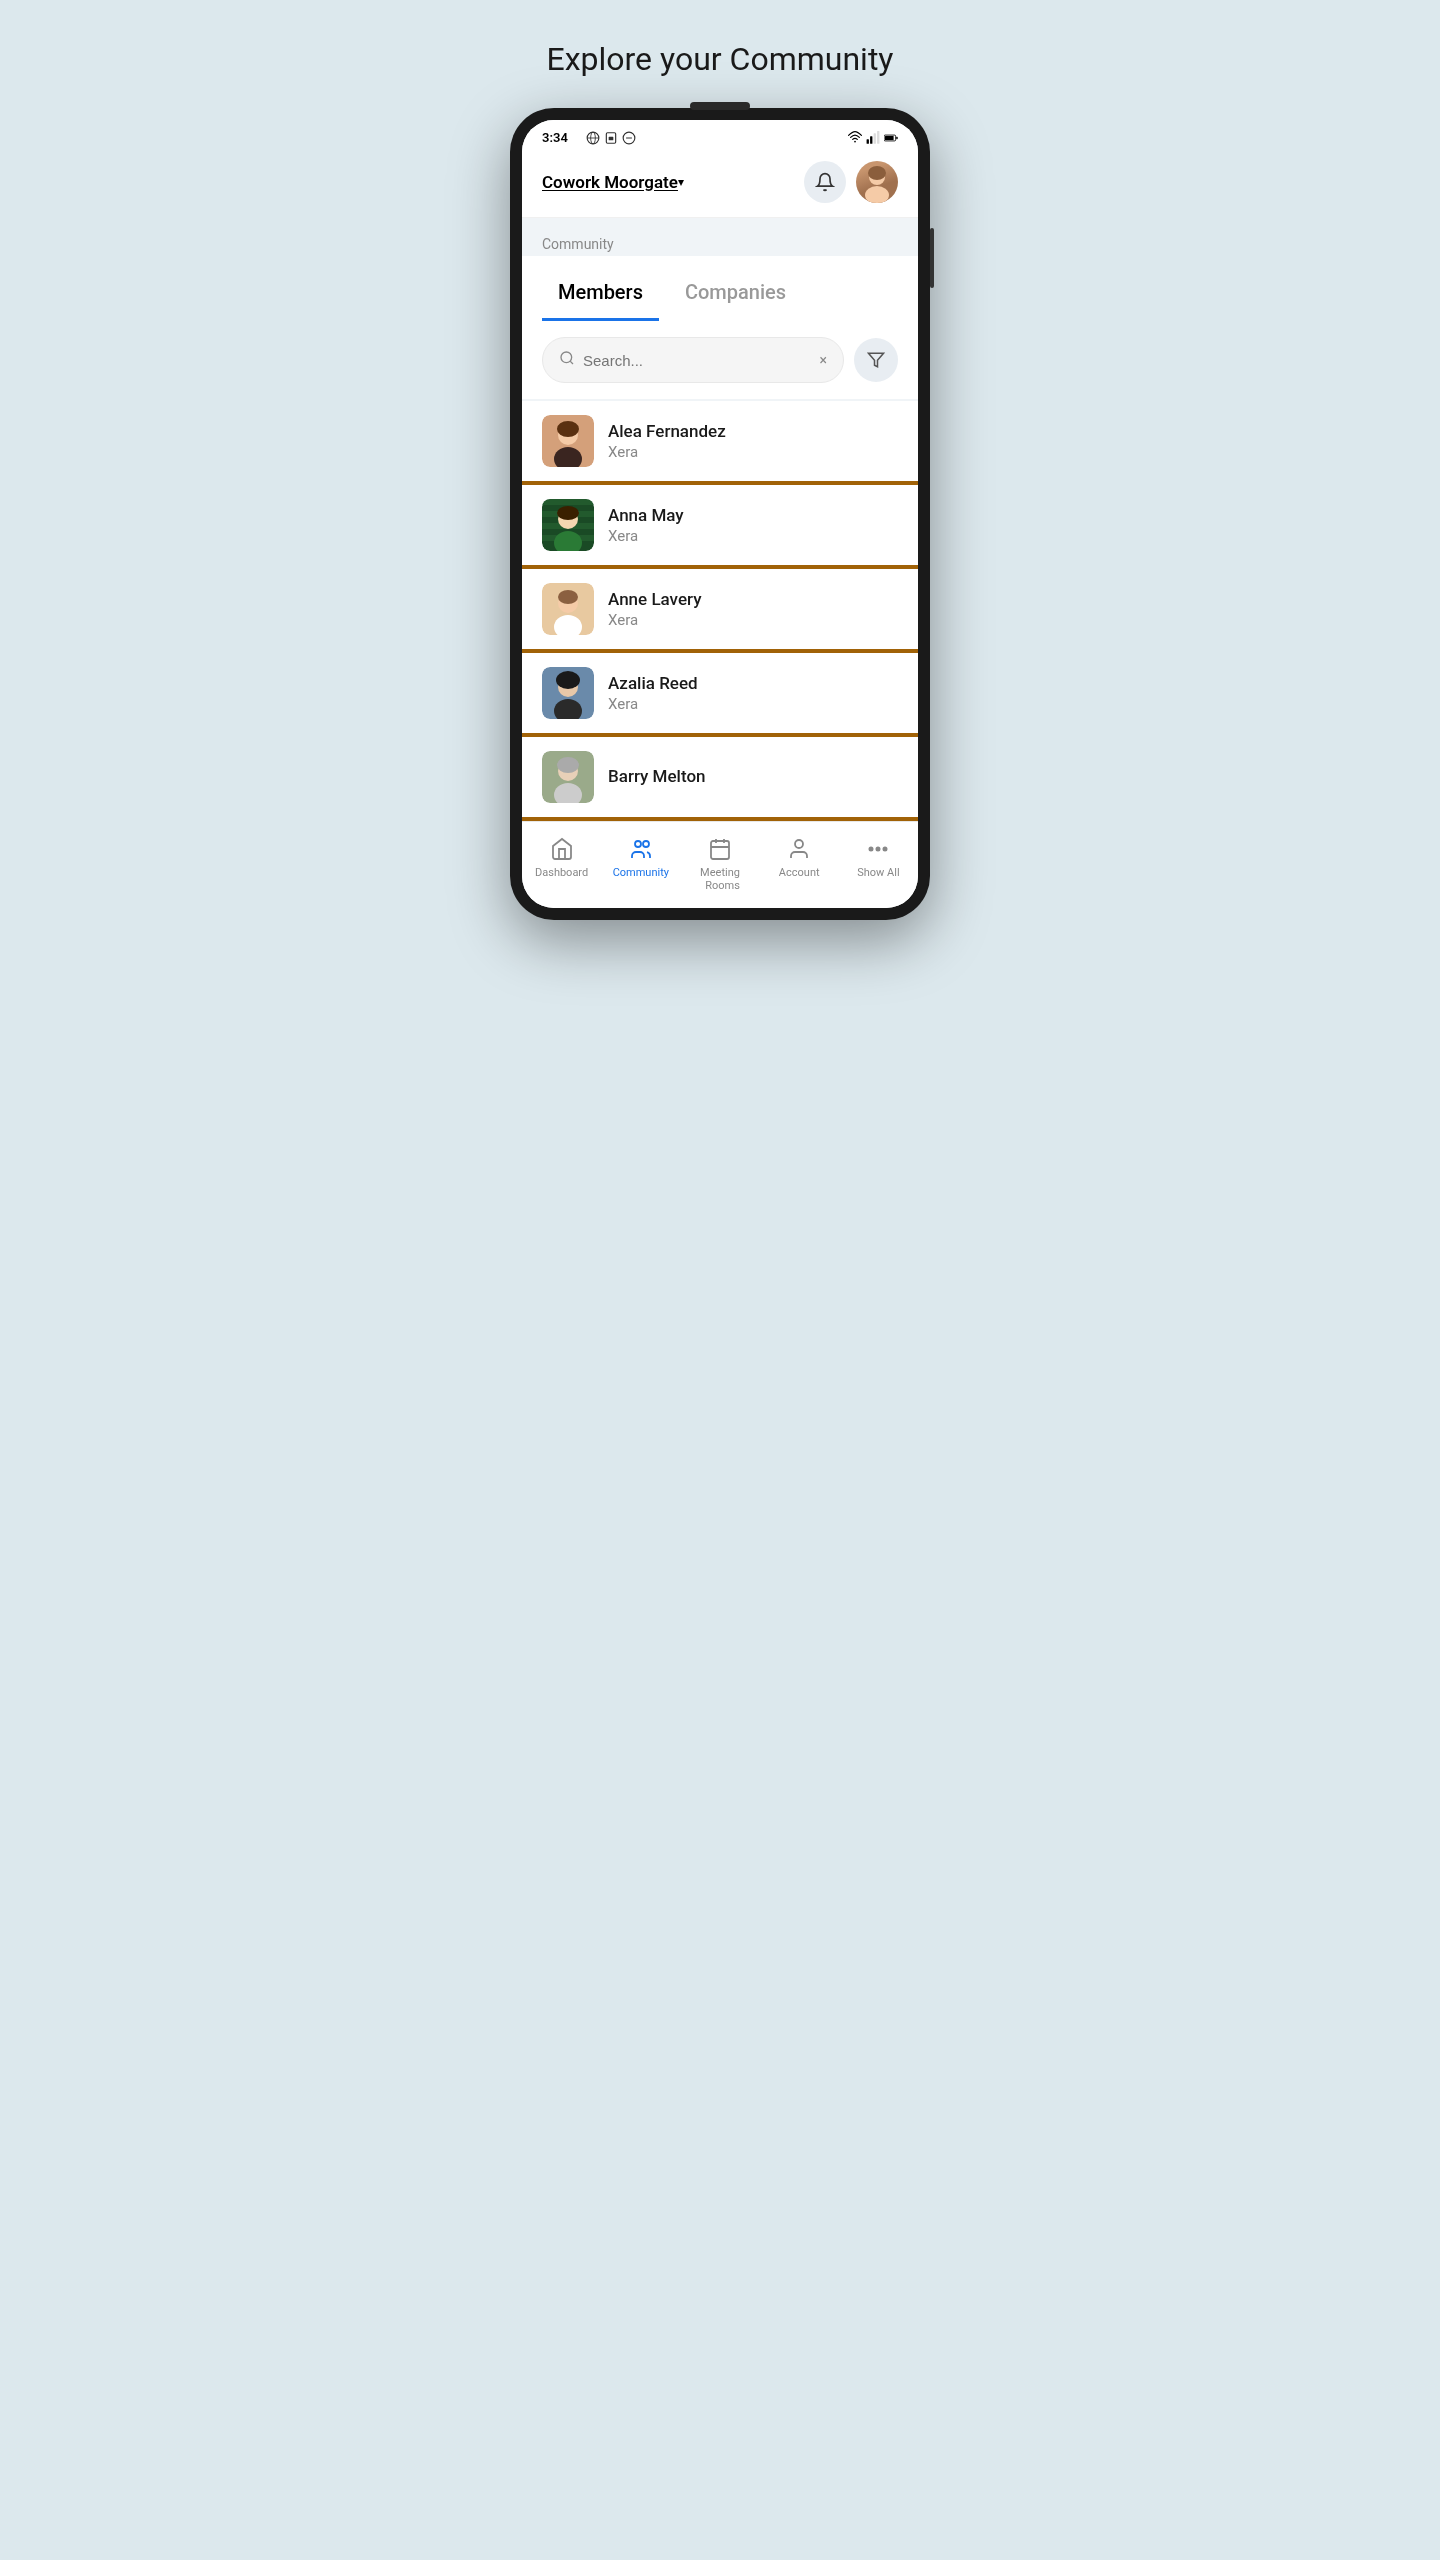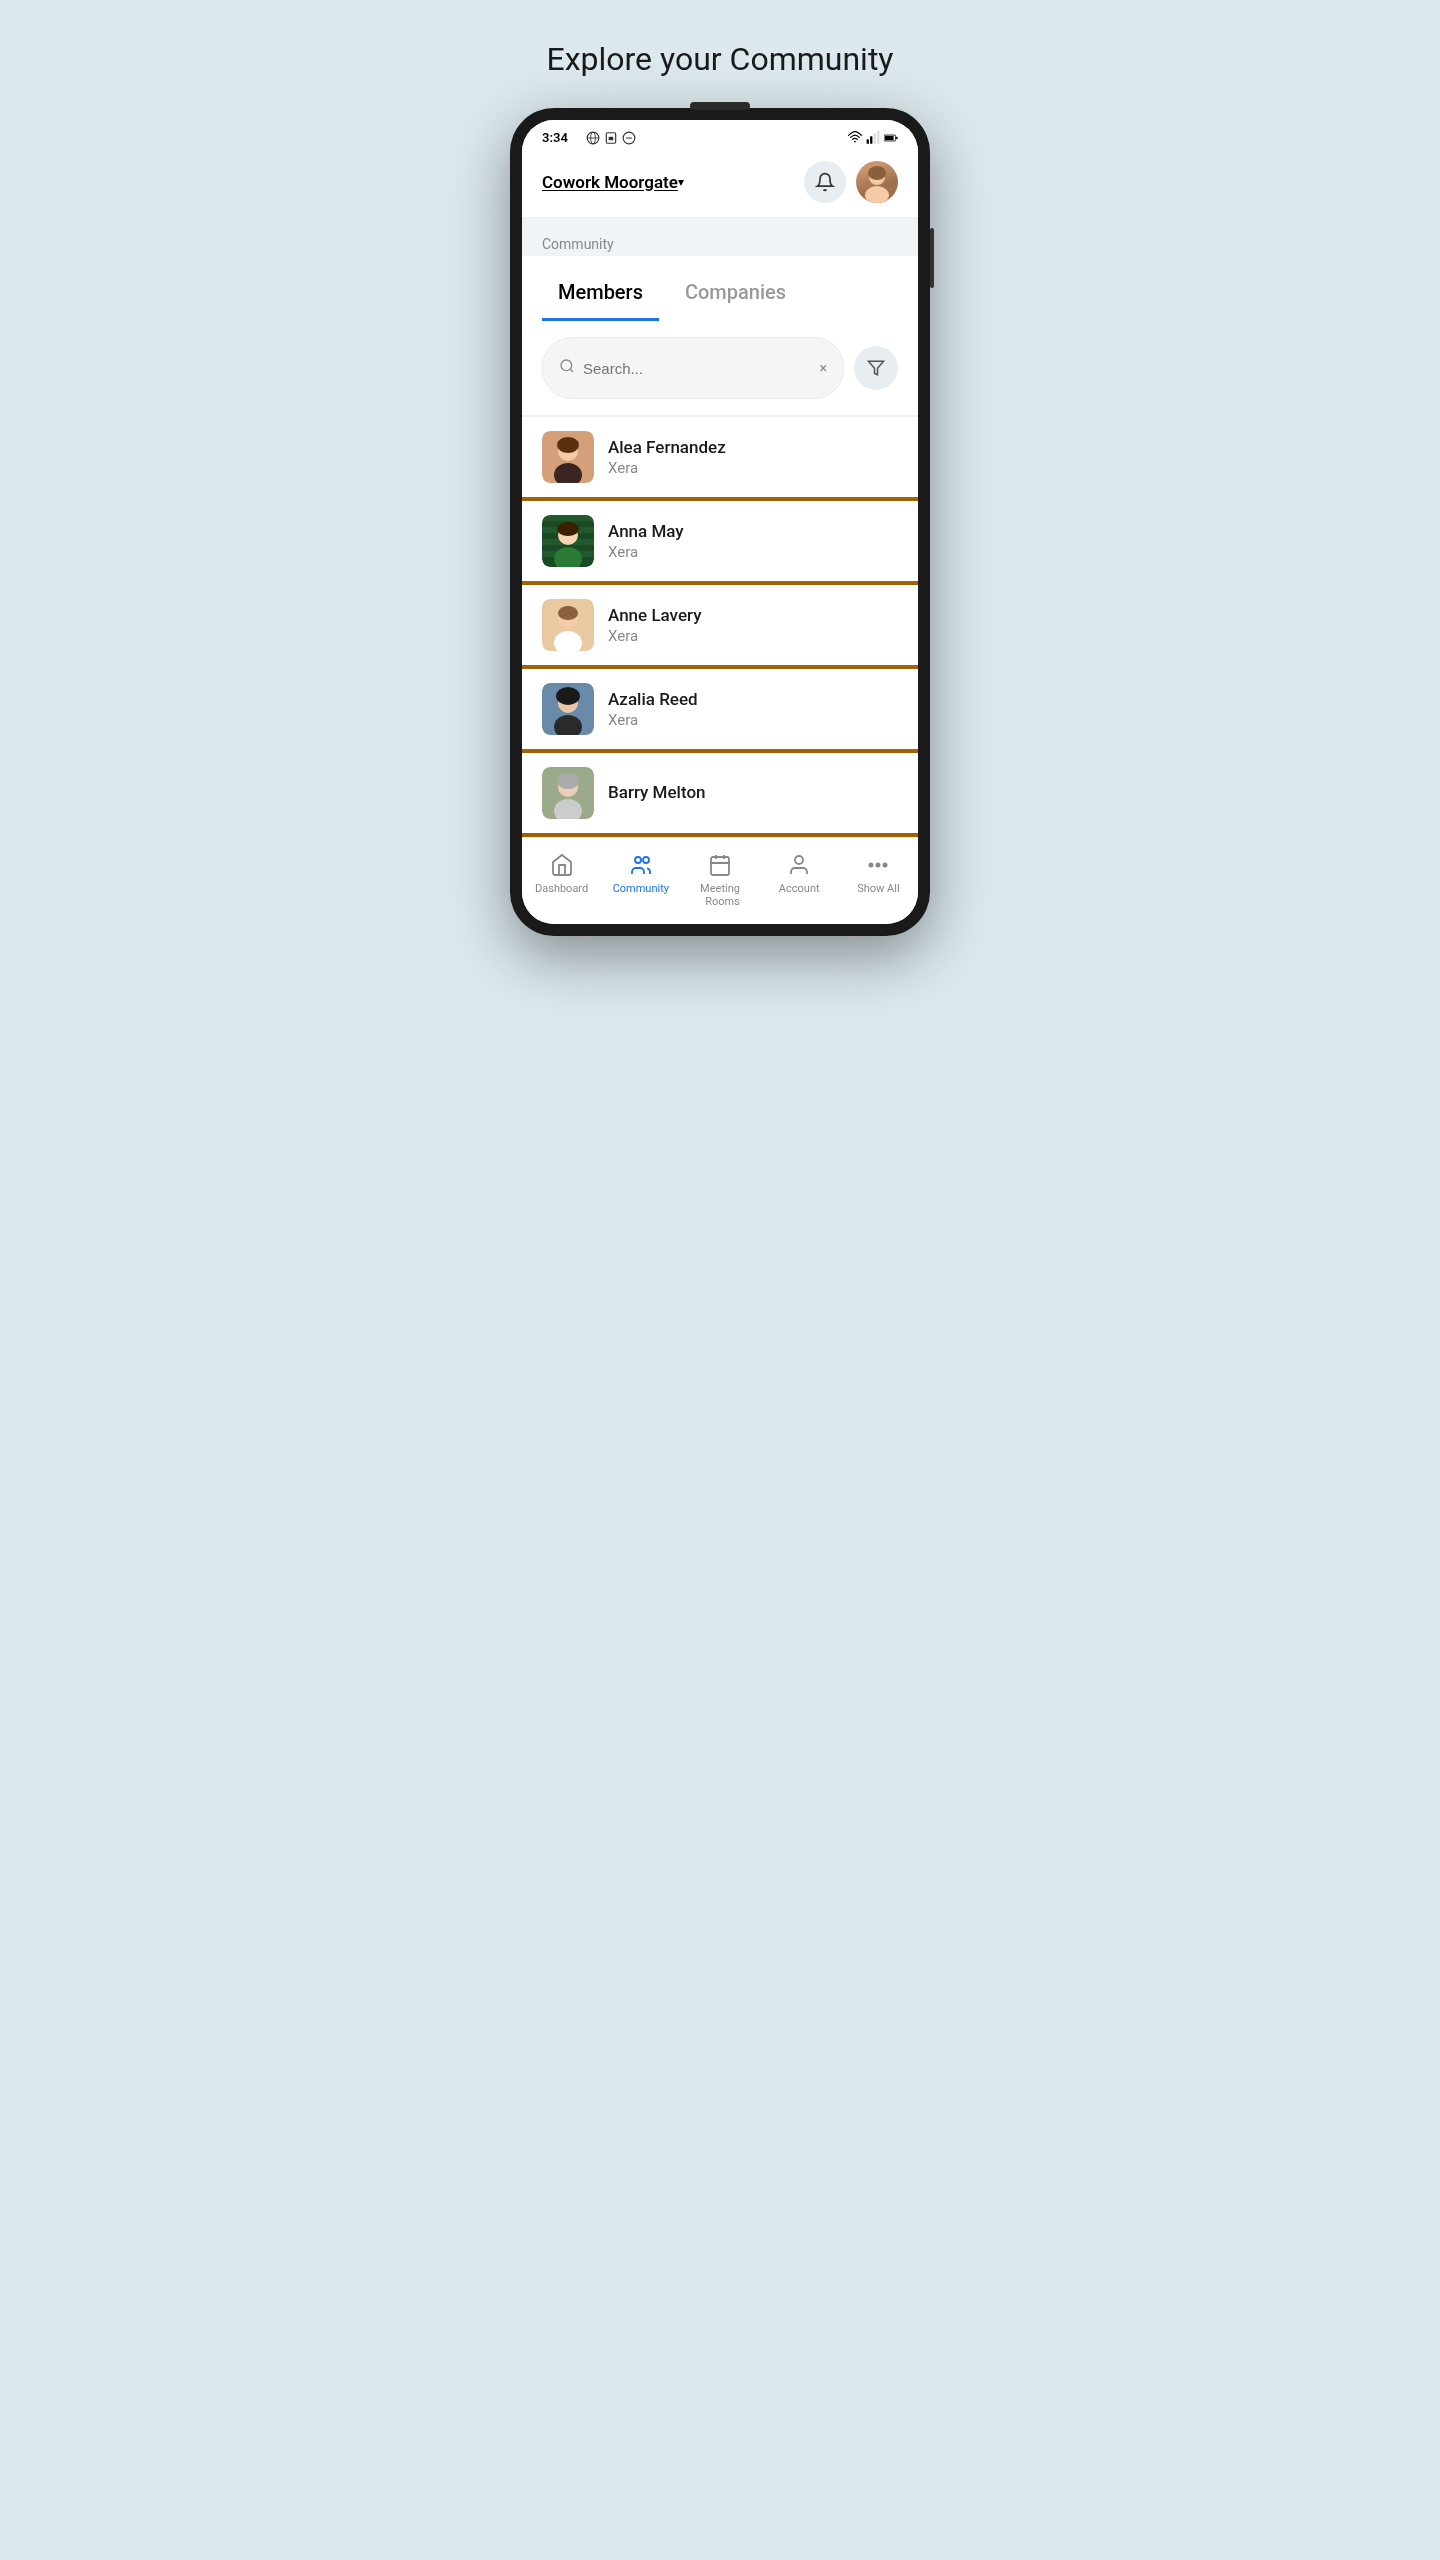--- a/index.html
+++ b/index.html
@@ -188,21 +188,21 @@
       align-items: center;
       gap: 10px;
     }
 
     .search-bar {
       flex: 1;
       background: #f5f5f5;
       border-radius: 30px;
       display: flex;
       align-items: center;
-      padding: 20px 16px;
+      padding: 12px 16px;
       gap: 8px;
       border: 1px solid #e8e8e8;
     }
 
     .search-icon {
       color: #888;
       font-size: 16px;
     }
 
     .search-input {

